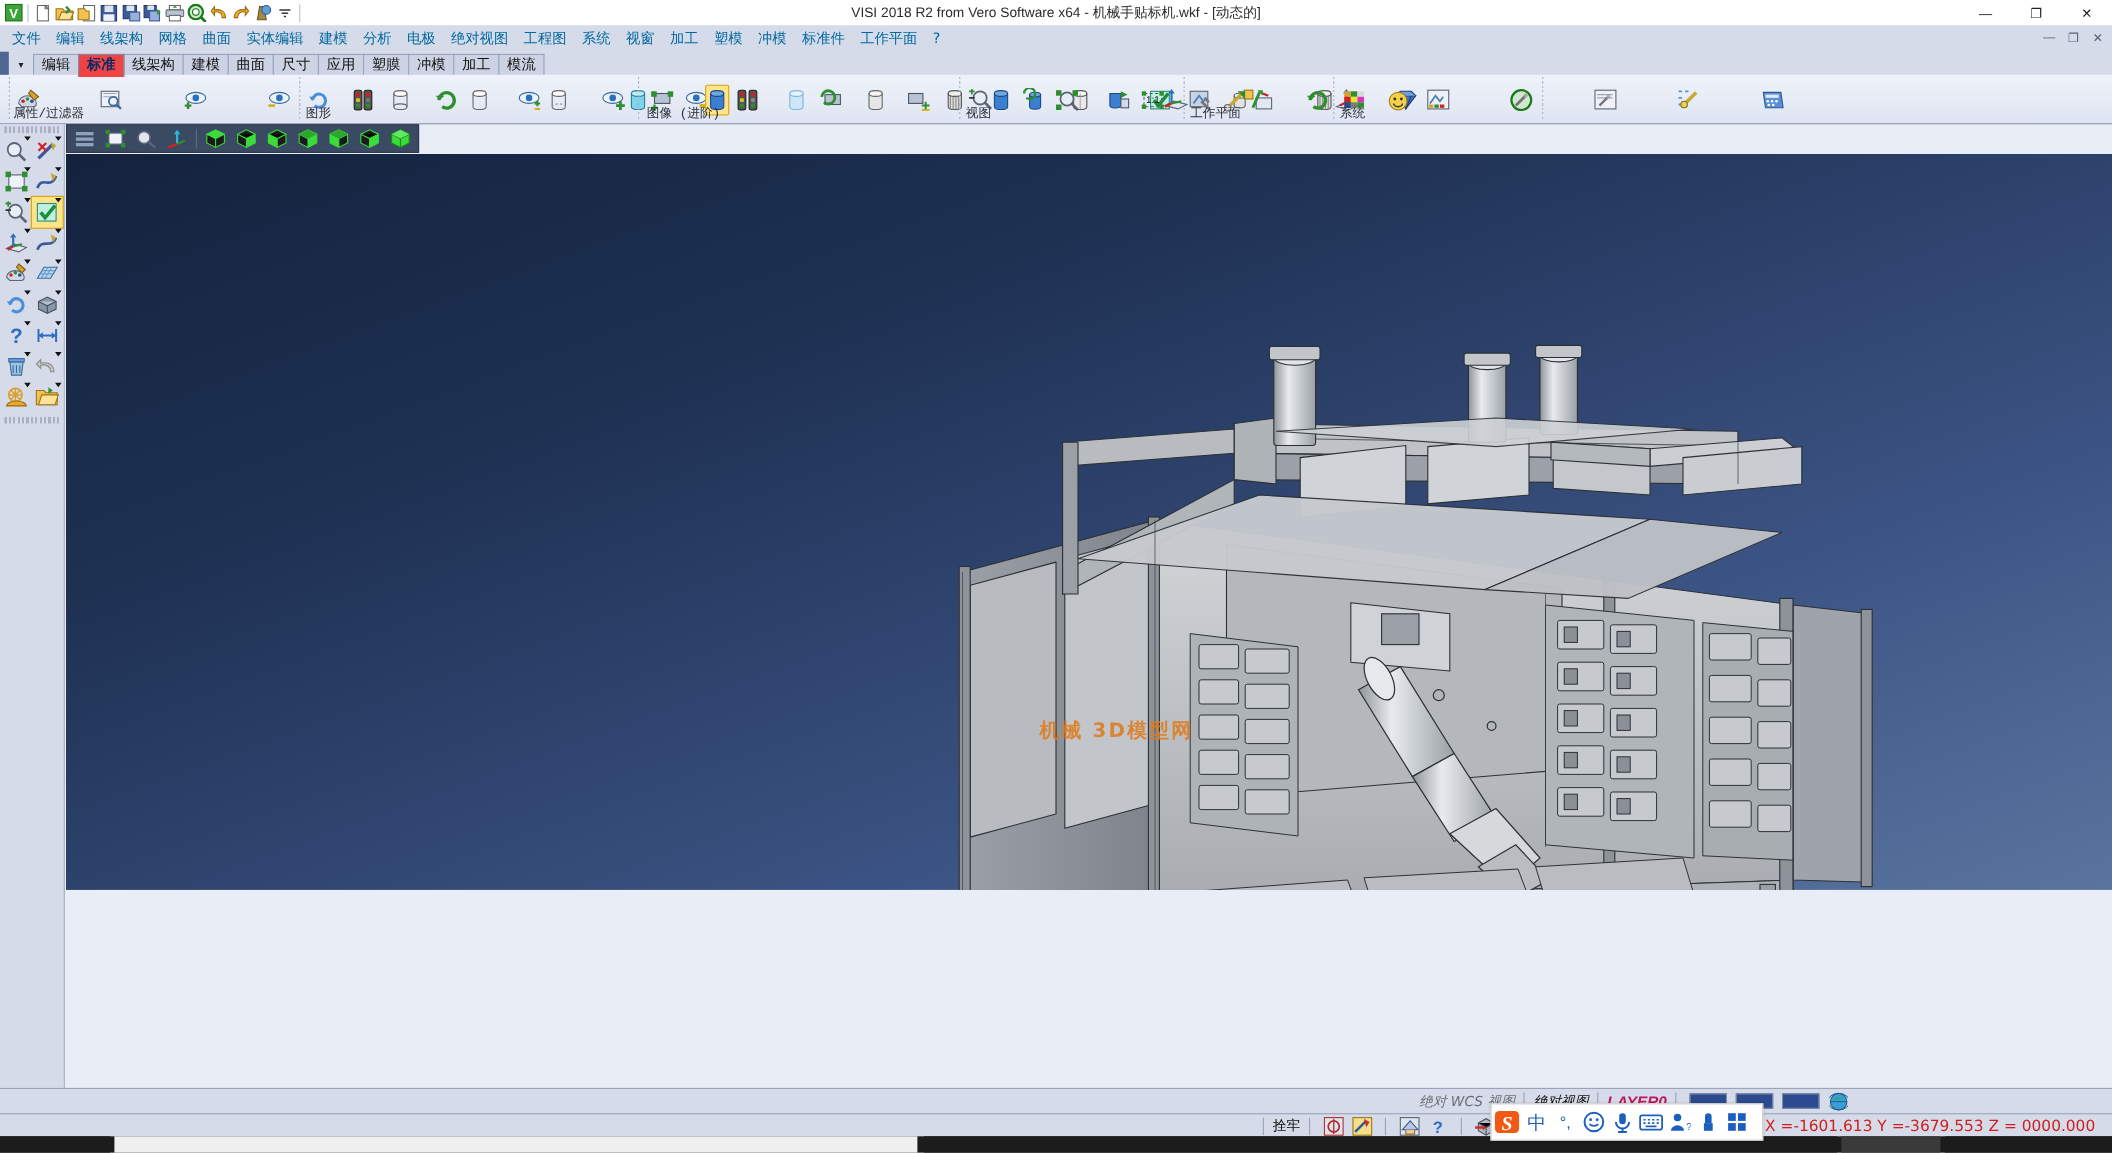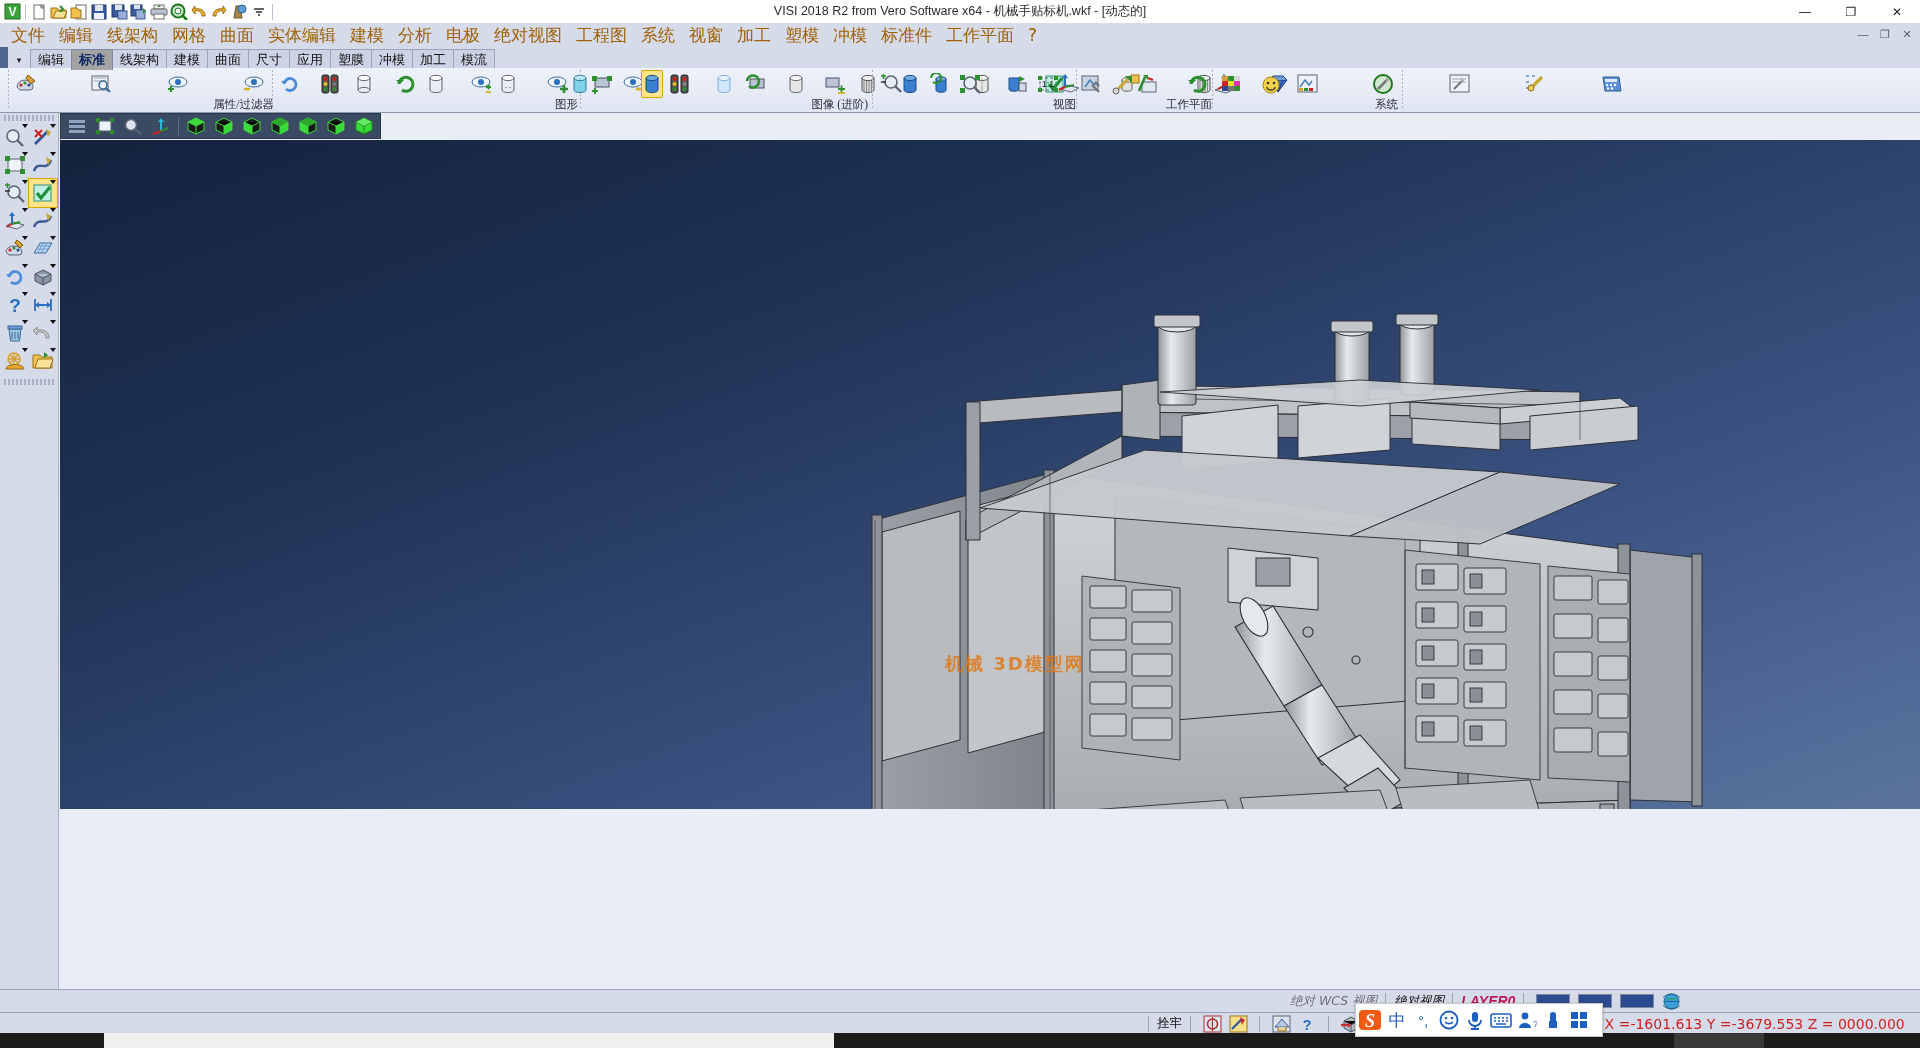--- a/index.html
+++ b/index.html
@@ -27,52 +27,52 @@
   }
   .wbtns { position:absolute; right:0; top:0; height:23px; display:flex; }
   .wbtn { width:46px; height:23px; display:flex; align-items:center; justify-content:center;
           font-size:12px; color:#222; }
 
   
   .menubar {
     position:absolute; left:0; top:23px; width:1920px; height:24px;
     background:#d6dbe9; display:flex; align-items:center; padding-left:4px;
   }
-  .menu-item { padding:3px 7px; font-size:17px; color:#a16207; white-space:nowrap;
+  .menu-item { padding:3px 7px; font-size:13px; color:#0369a1; white-space:nowrap;
                font-family:"DejaVu Sans","Liberation Sans",sans-serif; }
   .mdi-wbtns { position:absolute; right:2px; top:2px; display:flex; }
   .mdi-btn { width:22px; height:18px; display:flex; align-items:center; justify-content:center;
              font-size:11px; color:#5a6274; }
 
   
   .ribbon-tabs {
     position:absolute; left:0; top:47px; width:1920px; height:23px;
     background:#d6dbe9; display:flex; align-items:flex-end; padding-left:0px;
   }
   .tabs-accent { width:8px; height:23px; background:#4f6592; }
   .tabdrop { width:22px; height:21px; display:flex; align-items:center; justify-content:center;
              font-size:9px; color:#222; }
   .rtab {
     height:21px; line-height:20px; padding:0 7px; font-size:13px; color:#111;
     border:1px solid #9aa5bd; border-bottom:none; background:#ccd3e4;
     margin-right:-1px; font-family:"DejaVu Sans","Liberation Sans",sans-serif;
   }
-  .rtab.active { background:#a3a3a3; color:#0c2a66; font-weight:bold; border-color:#7c8bab;
+  .rtab.active { background:#ef4444; color:#0c2a66; font-weight:bold; border-color:#7c8bab;
                  position:relative; z-index:3; }
 
   
   .ribbon {
     position:absolute; left:0; top:68px; width:1920px; height:45px;
     background:linear-gradient(#eef2fa,#dfe5f1);
     border-bottom:1px solid #8d97ad;
   }
   .rgroup { position:absolute; top:0; height:45px; }
-  .rgroup .gicons { height:30px; display:flex; align-items:flex-end; padding-top:16px;gap:48px; }
-  .rgroup .glabel { text-align:right; font-size:11.5px; color:#2a2f3a; line-height:12px;
-                    font-family:Liberation Serif, serif; }
+  .rgroup .gicons { height:30px; display:flex; align-items:center; padding-top:16px;gap:48px; }
+  .rgroup .glabel { text-align:left; font-size:11.5px; color:#2a2f3a; line-height:12px;
+                    font-family:Liberation Mono, monospace; }
   .gsep { position:absolute; top:2px; width:1px; height:40px;
           background:repeating-linear-gradient(#aab3c6 0 2px, transparent 2px 4px); }
   .rbtn { width:28px; height:28px; display:flex; align-items:center; justify-content:center;
           margin:0 1px; border:1px solid transparent; border-radius:2px; }
   .rbtn.sel { background:#ffe48a; border:1px solid #d9a400; }
 
   
   .viewbar {
     position:absolute; left:60px; top:113px; height:26px;
     background:#3b4a63; border:1px solid #2c3648; display:flex; align-items:center;

